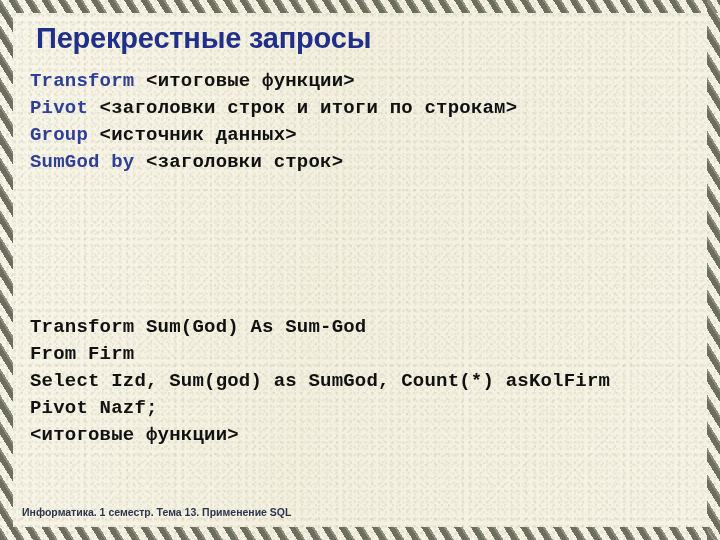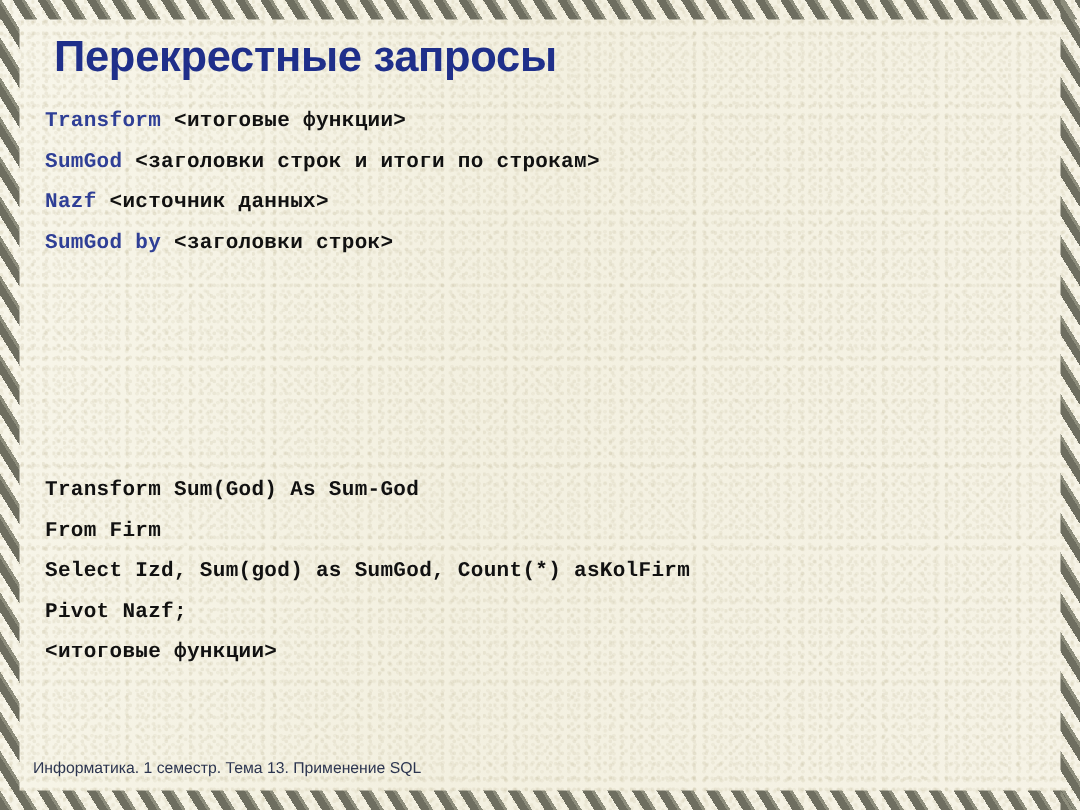--- a/index.html
+++ b/index.html
@@ -67,21 +67,21 @@
     font-weight: bold;
     color: #1f2f8a;
     letter-spacing: -0.2px;
     white-space: nowrap;
   }
 
   .code-block {
     position: absolute;
     left: 30px;
     font-family: "Liberation Mono", "DejaVu Sans Mono", monospace;
-    font-size: 14px;
+    font-size: 19px;
     font-weight: bold;
     line-height: 27px;
     color: #111111;
     letter-spacing: 0.2px;
   }
   #syntax-block { top: 68px; width: 660px; }
   #example-block { top: 314px; width: 670px; }
 
   .code-line { white-space: pre; }
   .code-line.wrapped {
@@ -95,21 +95,21 @@
 
   .kw  { color: #2f3f96; }
   .arg { color: #111111; }
 
   #slide-footer {
     position: absolute;
     left: 22px;
     top: 506px;
     font-family: "Liberation Sans", sans-serif;
     font-size: 10.5px;
-    font-weight: normal;
+    font-weight: bold;
     color: #2c3550;
     white-space: nowrap;
   }
 </style>
 </head>
 <body>
 
 <div id="slide">
 
   <div id="paper-texture"></div>
@@ -120,23 +120,23 @@
   <div class="frame-bar" id="frame-right"></div>
 
   <div id="content">
 
     <div id="slide-title">Перекрестные запросы</div>
 
     <div class="code-block" id="syntax-block">
 
       <div class="code-line"><span class="kw">Transform</span><span class="arg"> &lt;итоговые функции&gt;</span></div>
 
-      <div class="code-line wrapped"><span class="kw">SumGod</span><span class="arg"> &lt;заголовки строк и итоги по</span> <span class="arg">строкам&gt;</span></div>
+      <div class="code-line wrapped"><span class="kw">Pivot</span><span class="arg"> &lt;заголовки строк и итоги по</span> <span class="arg">строкам&gt;</span></div>
 
-      <div class="code-line"><span class="kw">Nazf</span><span class="arg"> &lt;источник данных&gt;</span></div>
+      <div class="code-line"><span class="kw">Group</span><span class="arg"> &lt;источник данных&gt;</span></div>
 
       <div class="code-line"><span class="kw">SumGod by</span><span class="arg"> &lt;заголовки строк&gt;</span></div>
 
 
     </div>
 
     <div class="code-block" id="example-block">
       <div class="code-line">Transform Sum(God) As Sum-God</div>
       <div class="code-line">From Firm</div>
       <div class="code-line">Select Izd, Sum(god) as SumGod, Count(*) asKolFirm</div>

